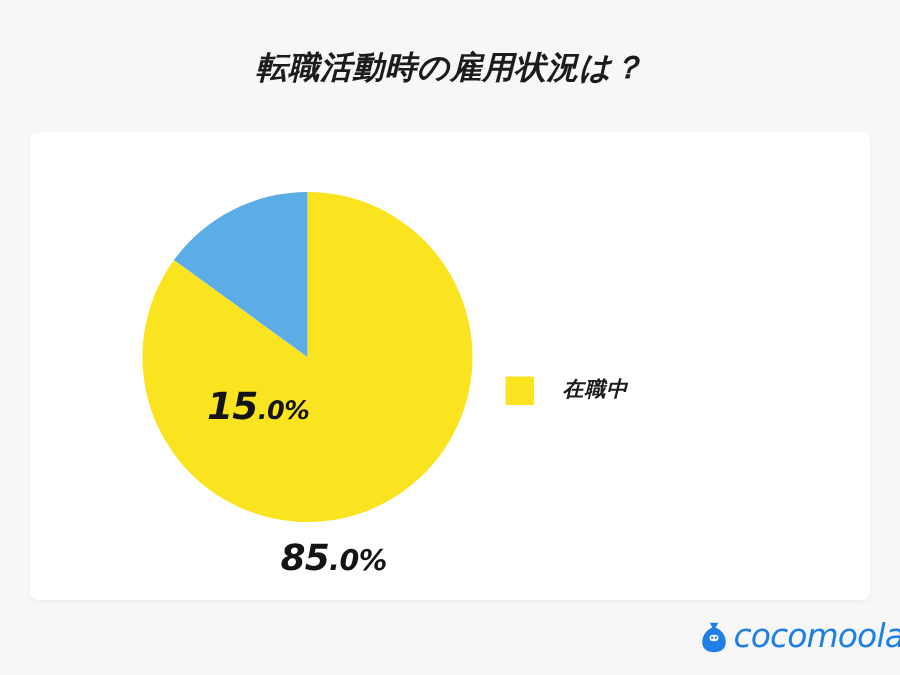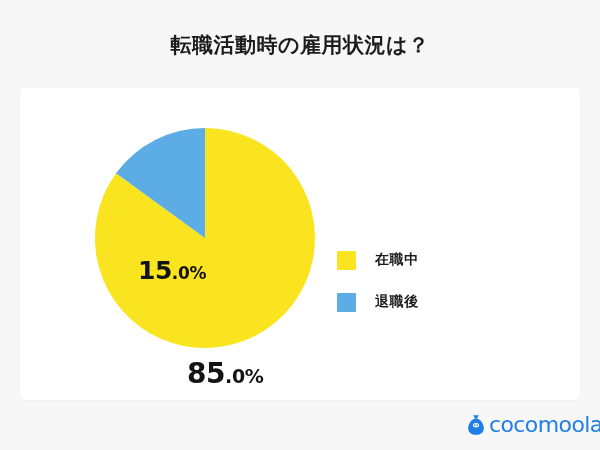--- a/index.html
+++ b/index.html
@@ -13,20 +13,21 @@
     font-family: "DejaVu Sans", "Liberation Sans", sans-serif;
     overflow: hidden;
     position: relative;
   }
 
   #page-root {
     position: absolute;
     left: 0; top: 0;
     width: 600px;
     height: 450px;
+    font-style: italic;
   }
 
   
   .chart-title {
     position: absolute;
     left: 0;
     top: 30px;
     width: 600px;
     text-align: center;
     font-size: 21px;
@@ -82,21 +83,21 @@
     letter-spacing: -0.3px;
   }
   .label-15 {
     left: 118px;
     top: 170px;
   }
   .label-85 {
     left: 167px;
     top: 272px;
   }
-  .label-85 .big { font-size: 28px; }
+  .label-85 .big { font-size: 24px; }
   .label-85 .small { font-size: 19px; }
 
   
   .legend {
     position: absolute;
     left: 317px;
     top: 118px;
     width: 180px;
     margin-top: 44px;
   }
@@ -169,24 +170,20 @@
 
     <div class="slice-label label-85">
       <span class="big">85</span><span class="small">.0%</span>
     </div>
 
     <div class="legend">
       <div class="legend-row">
         <span class="legend-swatch" style="background:#fae41f"></span>
         <span class="legend-label">在職中</span>
       </div>
-      <div class="legend-row">
-        <span class="legend-swatch" style="background:#5cade6"></span>
-        <span class="legend-label">退職後</span>
-      </div>
     </div>
 
   </div>
 
   <div class="brand-logo">
     <svg class="brand-mark" viewBox="0 0 20 22">
       <path d="M7.2 1.2 L12.8 1.2 L11.0 4.6 L9.0 4.6 Z" fill="#1f7fe6"></path>
       <path d="M9.2 4.4 C5.4 5.6 2.2 9.4 2.2 14.2 C2.2 18.4 5.2 20.8 10.0 20.8
                C14.8 20.8 17.8 18.4 17.8 14.2 C17.8 9.4 14.6 5.6 10.8 4.4 Z" fill="#1f7fe6"></path>
       <ellipse cx="10.0" cy="11.3" rx="3.0" ry="2.2" fill="#ffffff"></ellipse>

